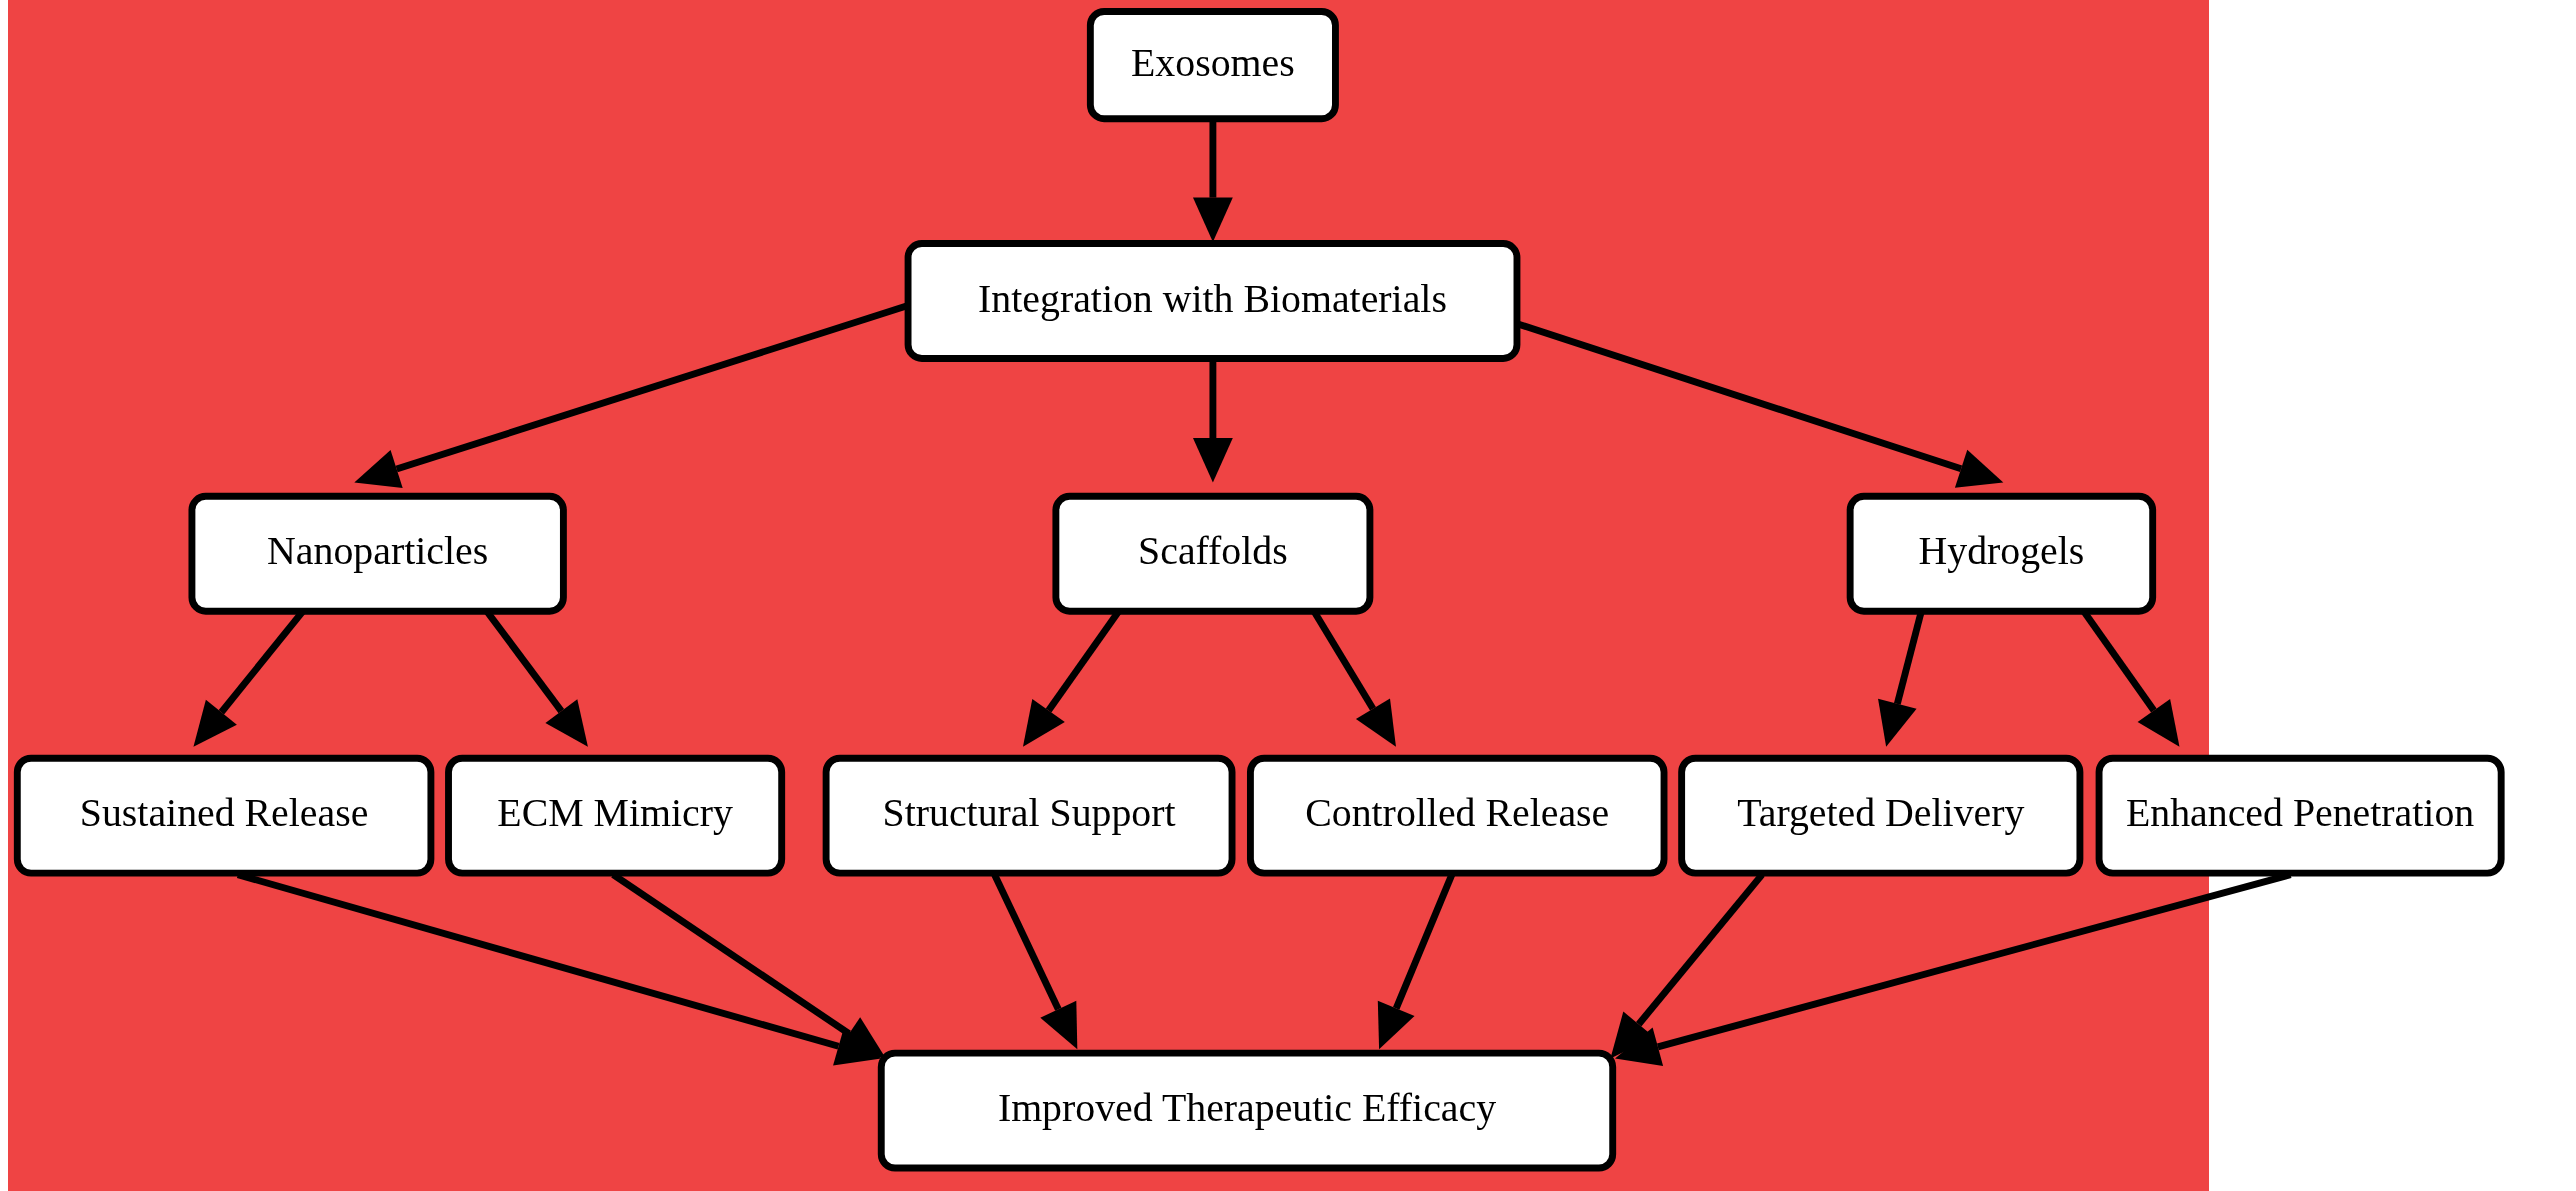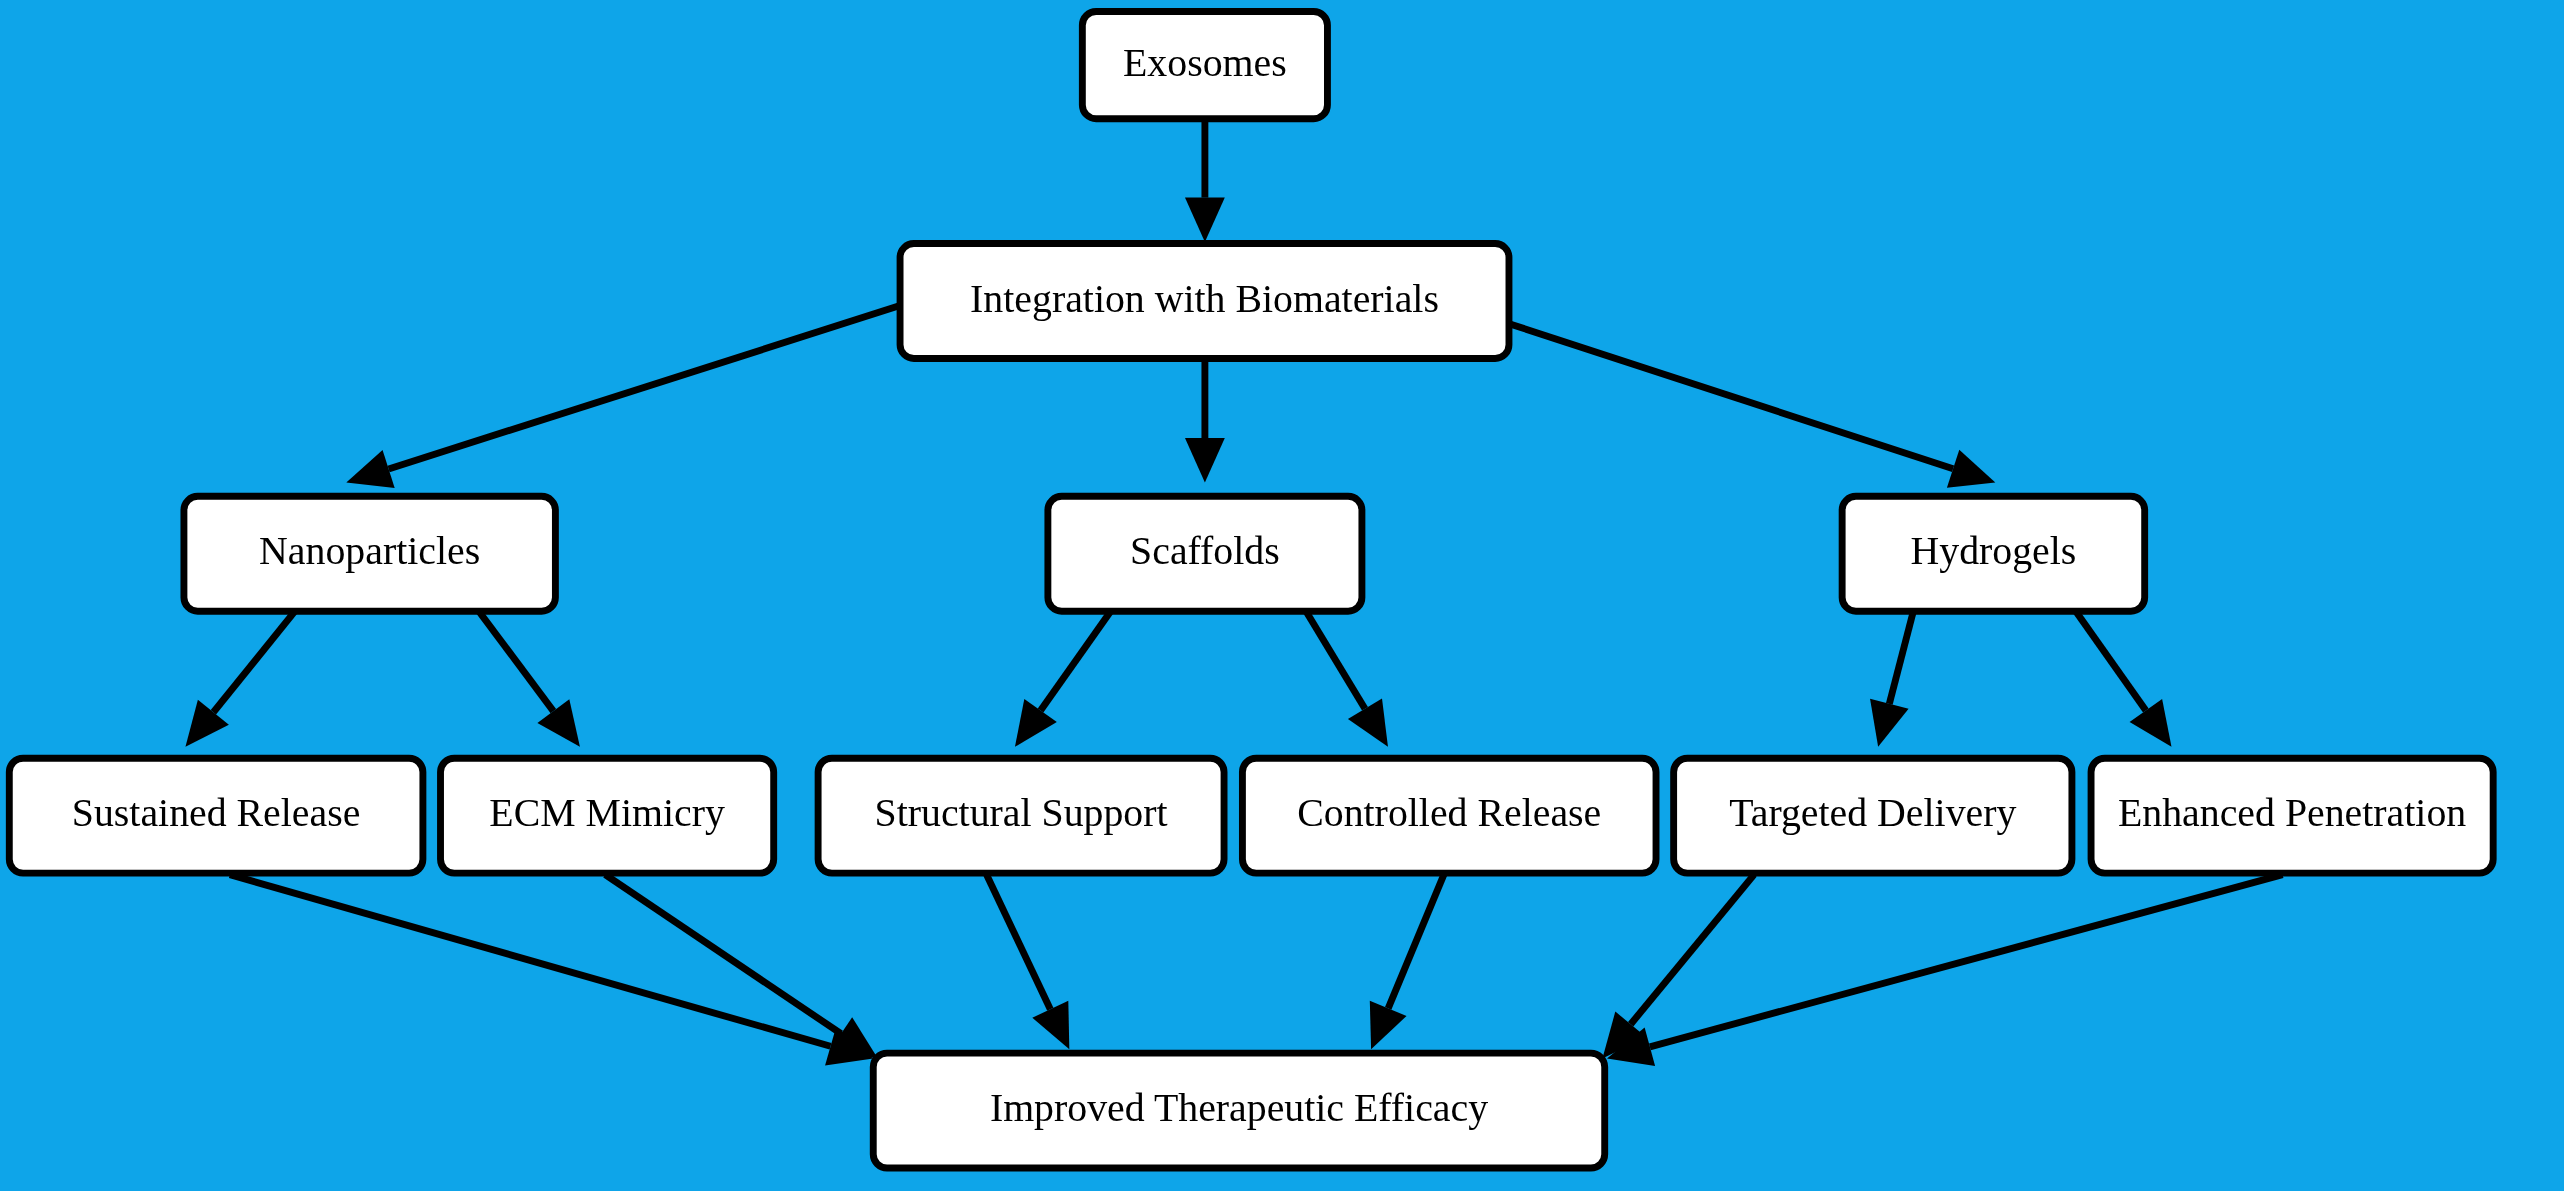--- a/index.html
+++ b/index.html
@@ -8,23 +8,24 @@
     background: #ffffff;
   }
   body {
     width: 2576px;
     height: 1191px;
     font-family: "Liberation Serif", "DejaVu Serif", serif;
     overflow: hidden;
   }
   #flowchart-root {
     position: relative;
-    width: 2564px;
+    width: 2201px;
     height: 1191px;
-    background: #0ea5e9;
+    background: #ef4444;
+    margin-left: 8px;
   }
   svg#diagram-svg {
     display: block;
     width: 2576px;
     height: 1191px;
   }
   .node-box {
     fill: #ffffff;
     stroke: #000000;
     stroke-width: 9;

